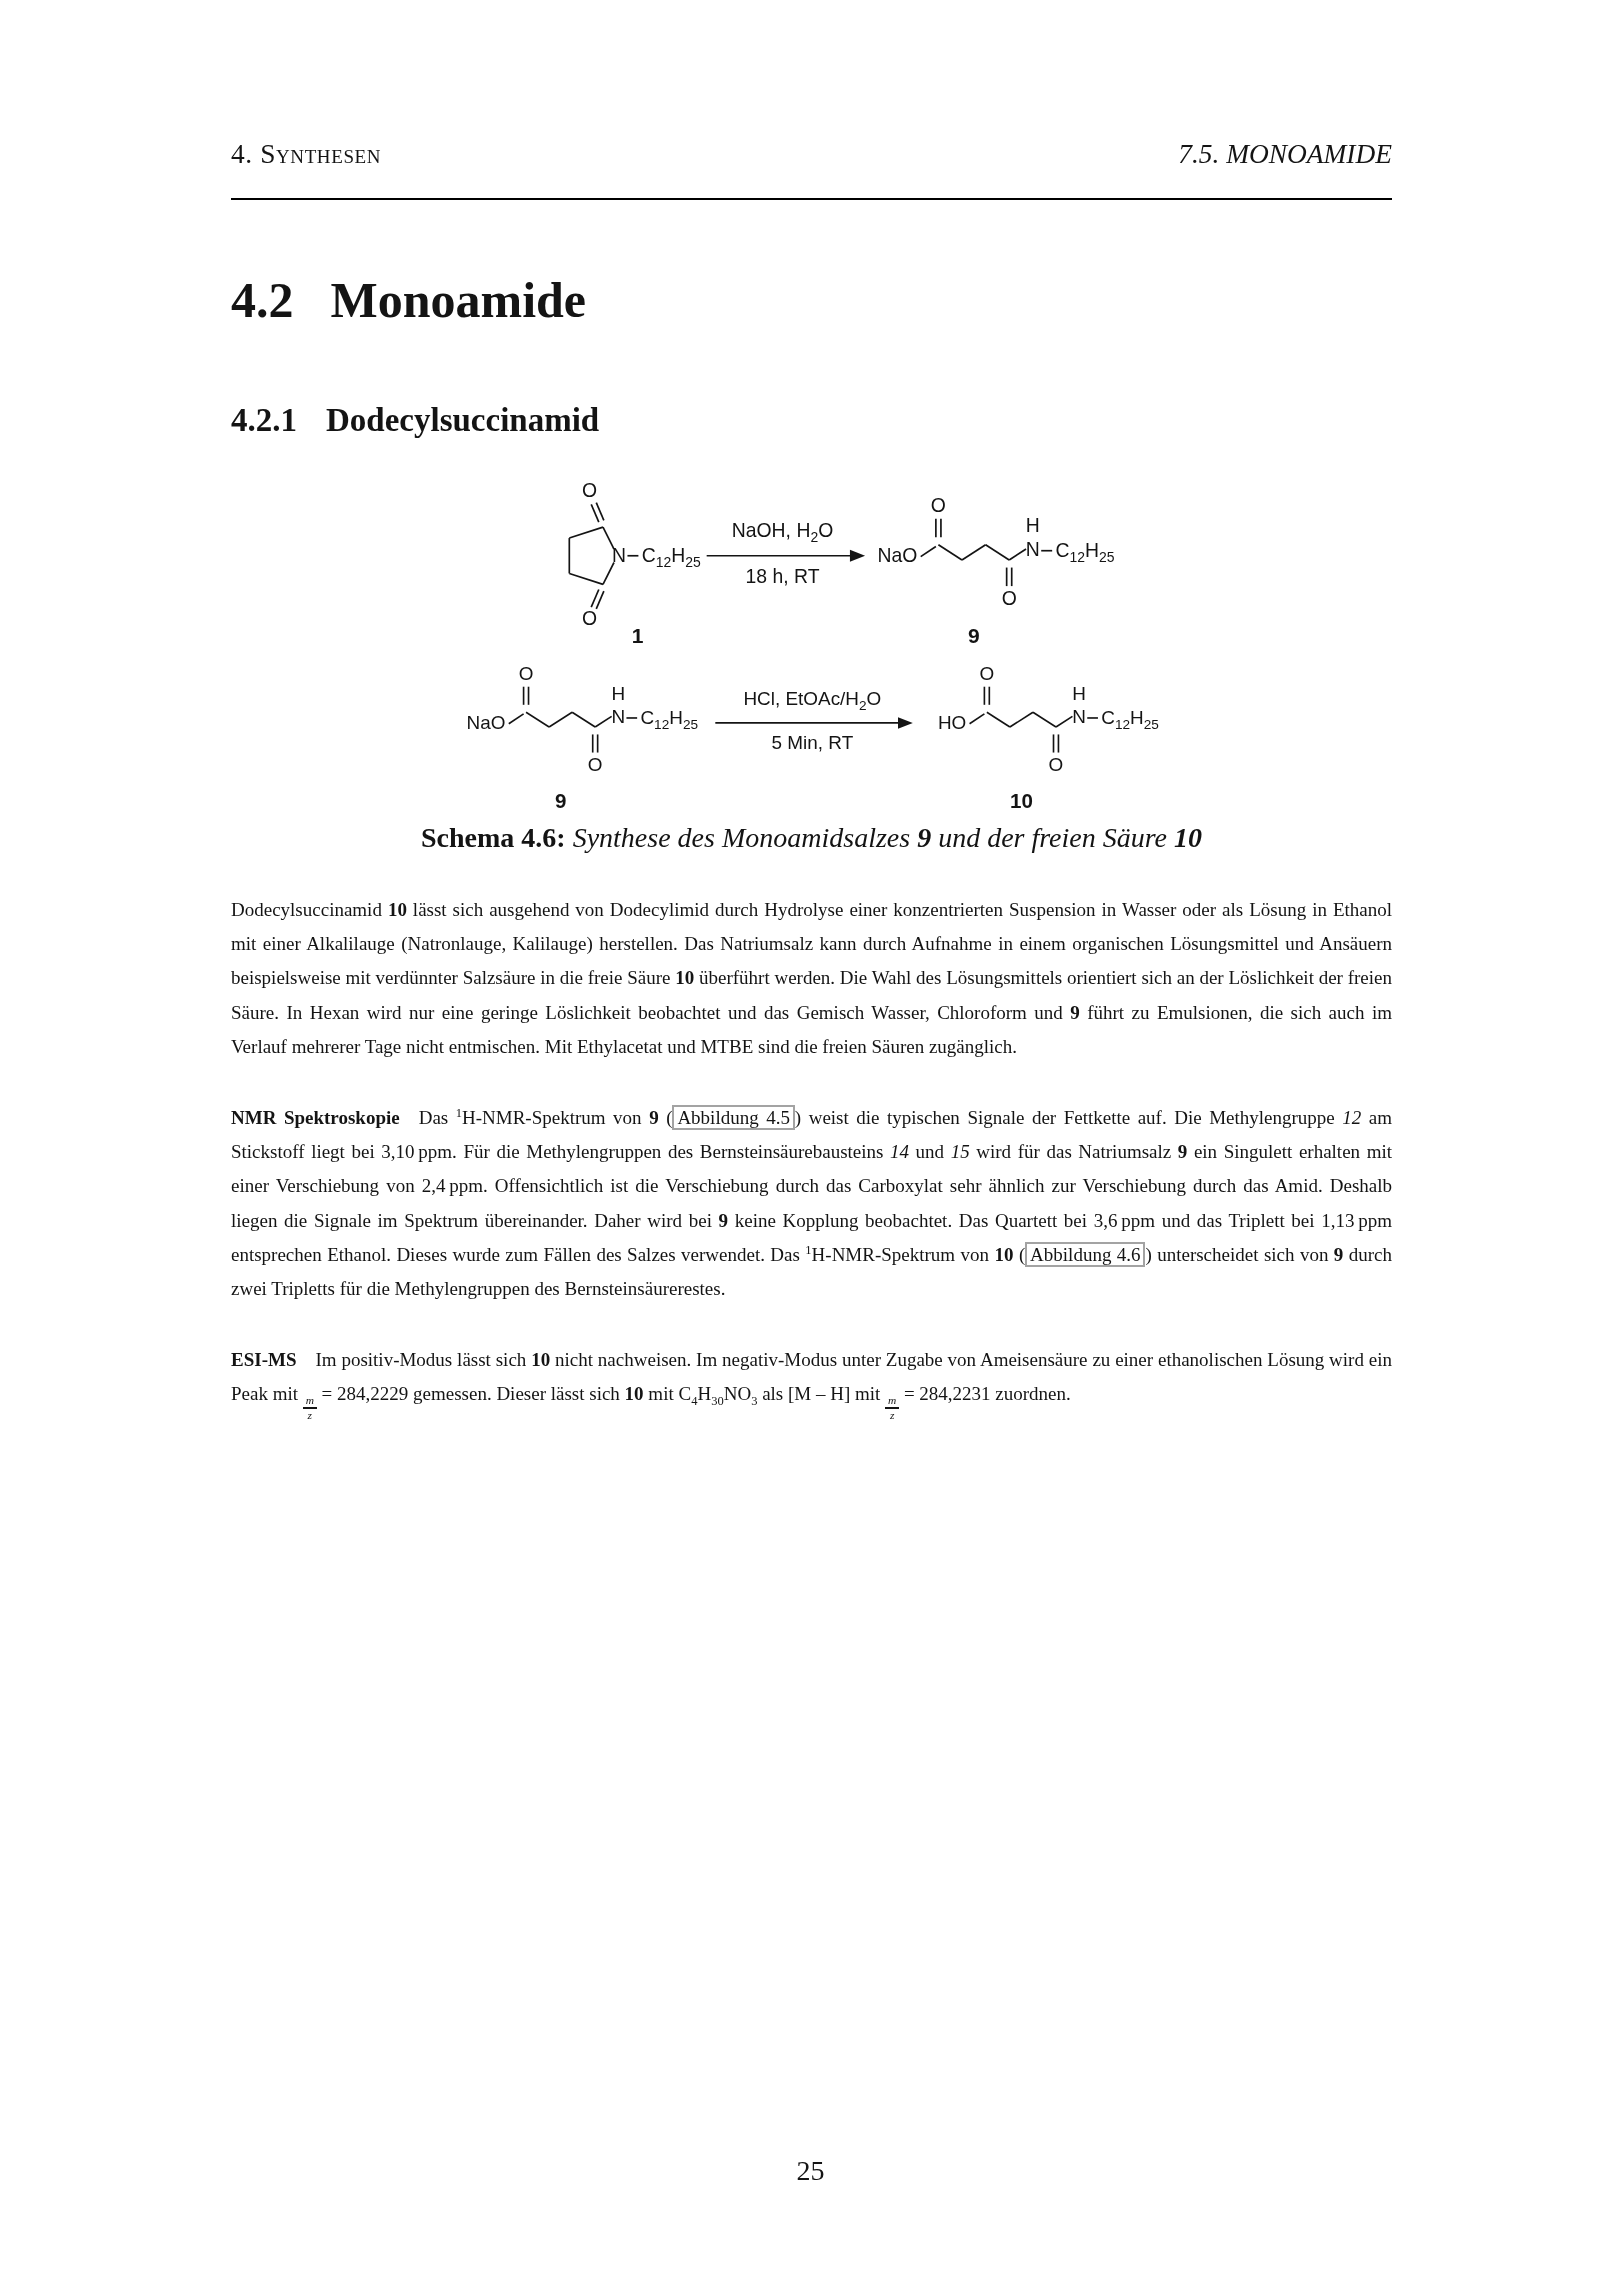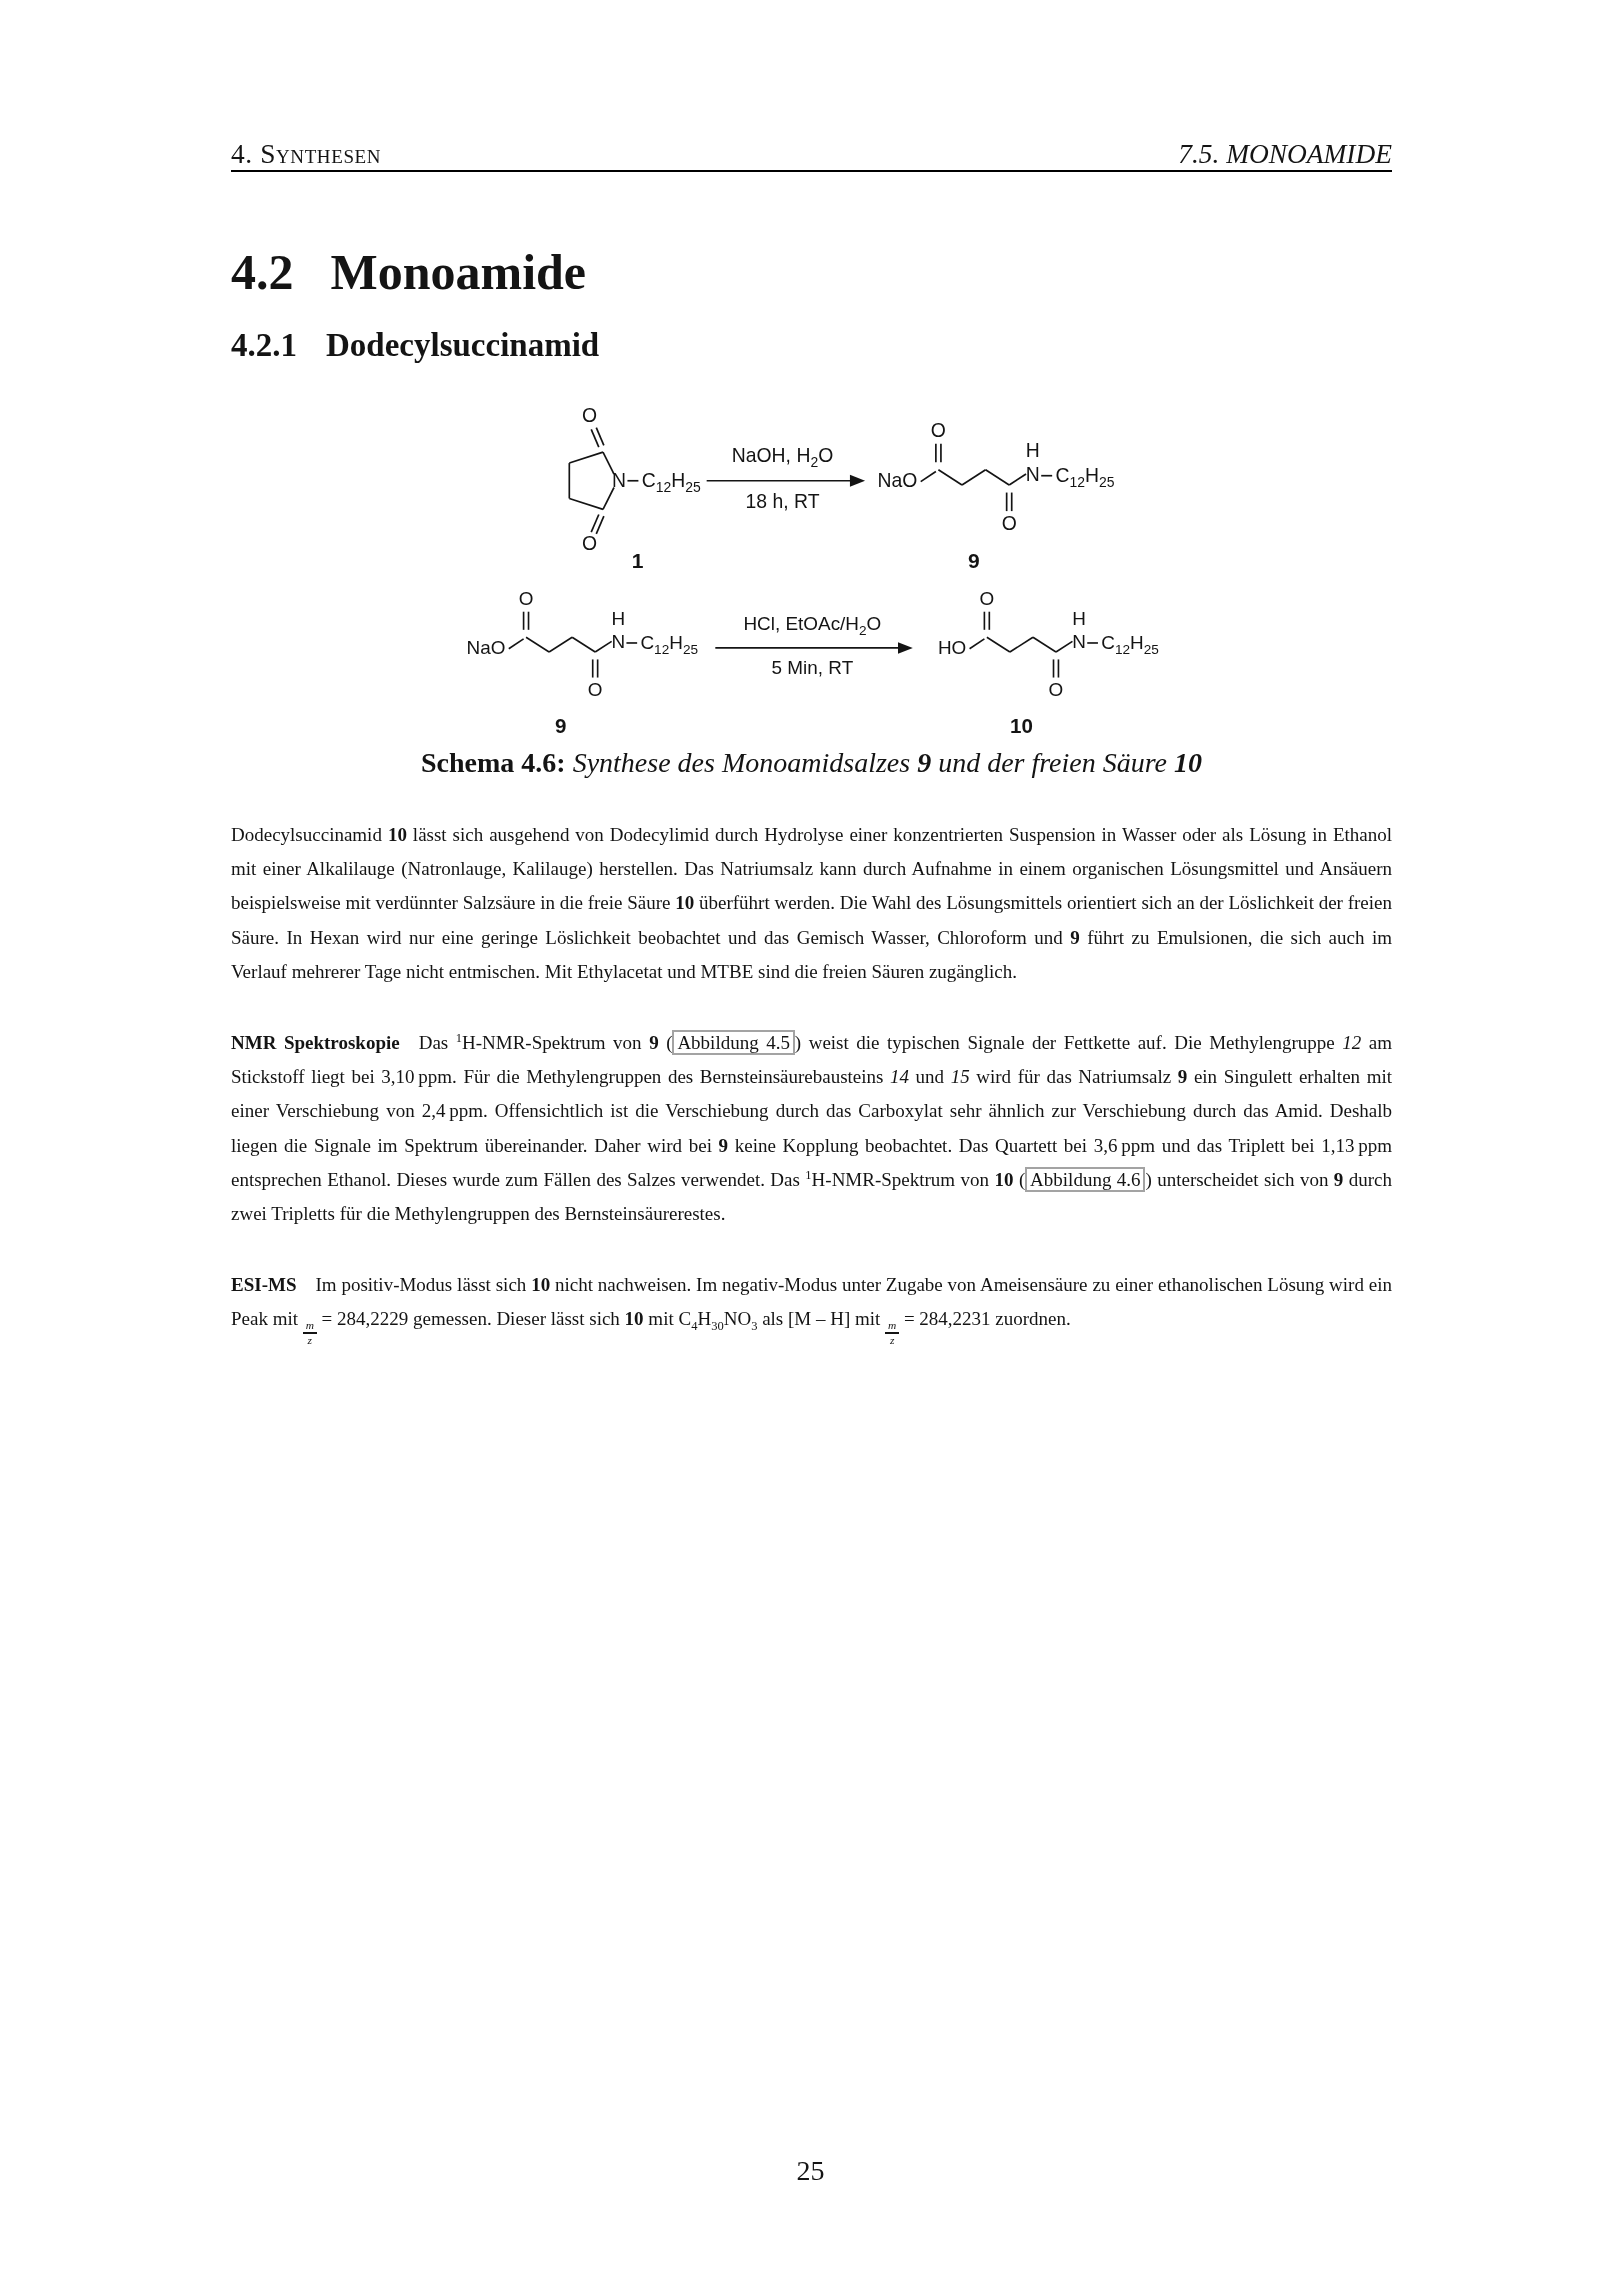--- a/index.html
+++ b/index.html
@@ -1,25 +1,25 @@
 <!DOCTYPE html>
 <html><head>
 <meta charset="utf-8">
 <style>
   *{margin:0;padding:0;box-sizing:border-box}
   html,body{background:#ffffff;}
   body{width:1621px;height:2293px;color:#141414;font-family:"Liberation Serif",serif;}
   .page{position:relative;width:1621px;height:2293px;padding:139px 229px 0 231px;overflow:hidden;}
   .running-head{display:flex;justify-content:space-between;align-items:flex-start;
-    font-size:27.4px;border-bottom:2px solid #000;padding-bottom:0;}
+    font-size:27.4px;border-bottom:2px solid #000;padding-bottom:28px;}
   .rh-left{font-variant:small-caps;letter-spacing:0.6px;}
   .rh-right{font-style:italic;}
   h1{font-size:50px;font-weight:bold;margin-top:71px;}
   h1 .sec-num{margin-right:37px;}
-  h2{font-size:33px;font-weight:bold;margin-top:26px;}
+  h2{font-size:33px;font-weight:bold;margin-top:73px;}
   h2 .sec-num{margin-right:29px;}
   figure{margin-top:39px;text-align:center;}
   .rxn{display:block;margin:0 auto;}
   .rxn line{stroke:#141414;stroke-width:2px;}
   .rxn polygon{fill:#141414;}
   .rxn text{font-family:"Liberation Sans",sans-serif;font-size:23px;fill:#141414;}
   .rxn .lbl{font-size:25px;font-weight:bold;}
   figcaption{margin-top:10px;font-size:28px;}
   p.body{font-size:19px;line-height:1.8;text-align:justify;margin-top:37px;}
   p.first{margin-top:39px;}

